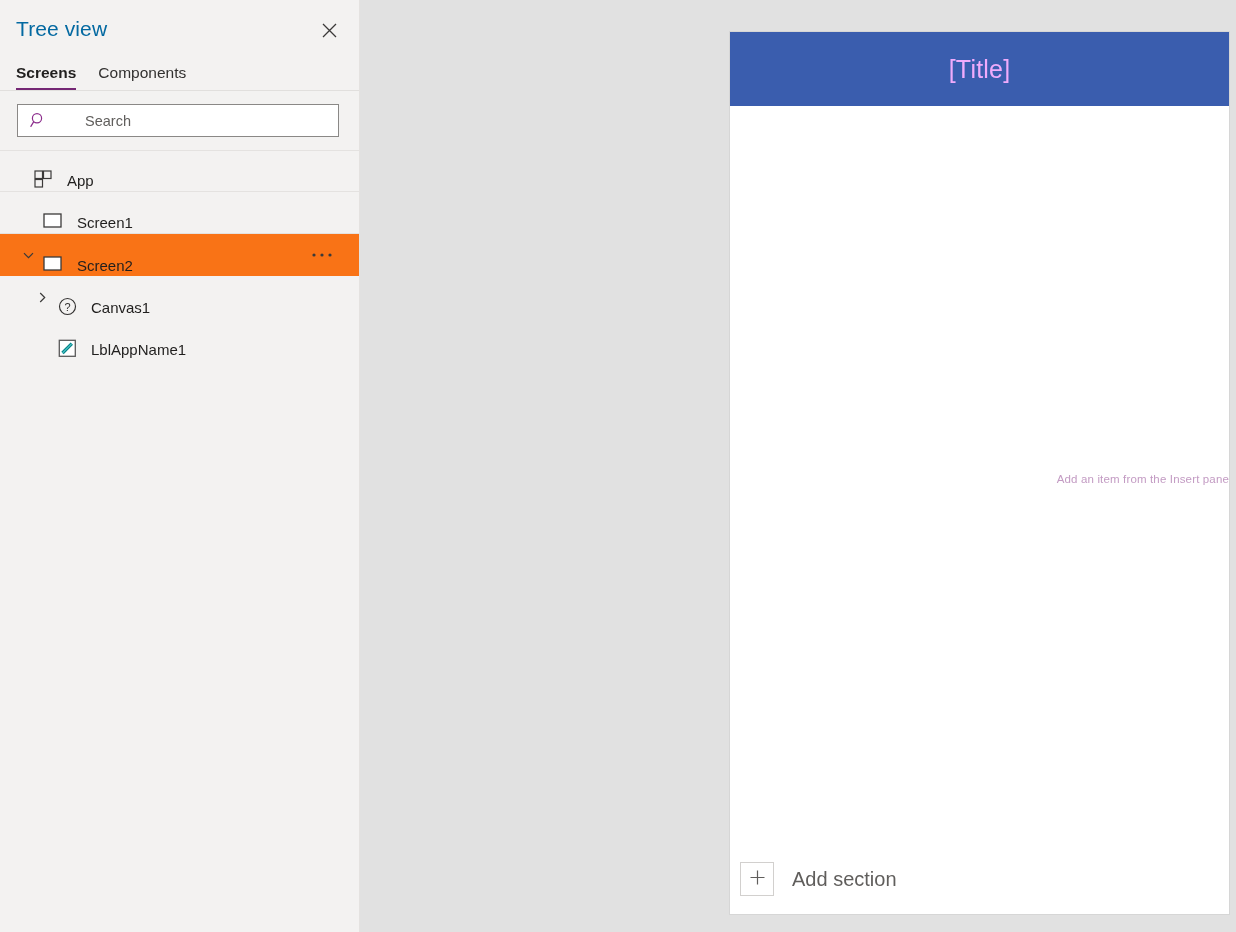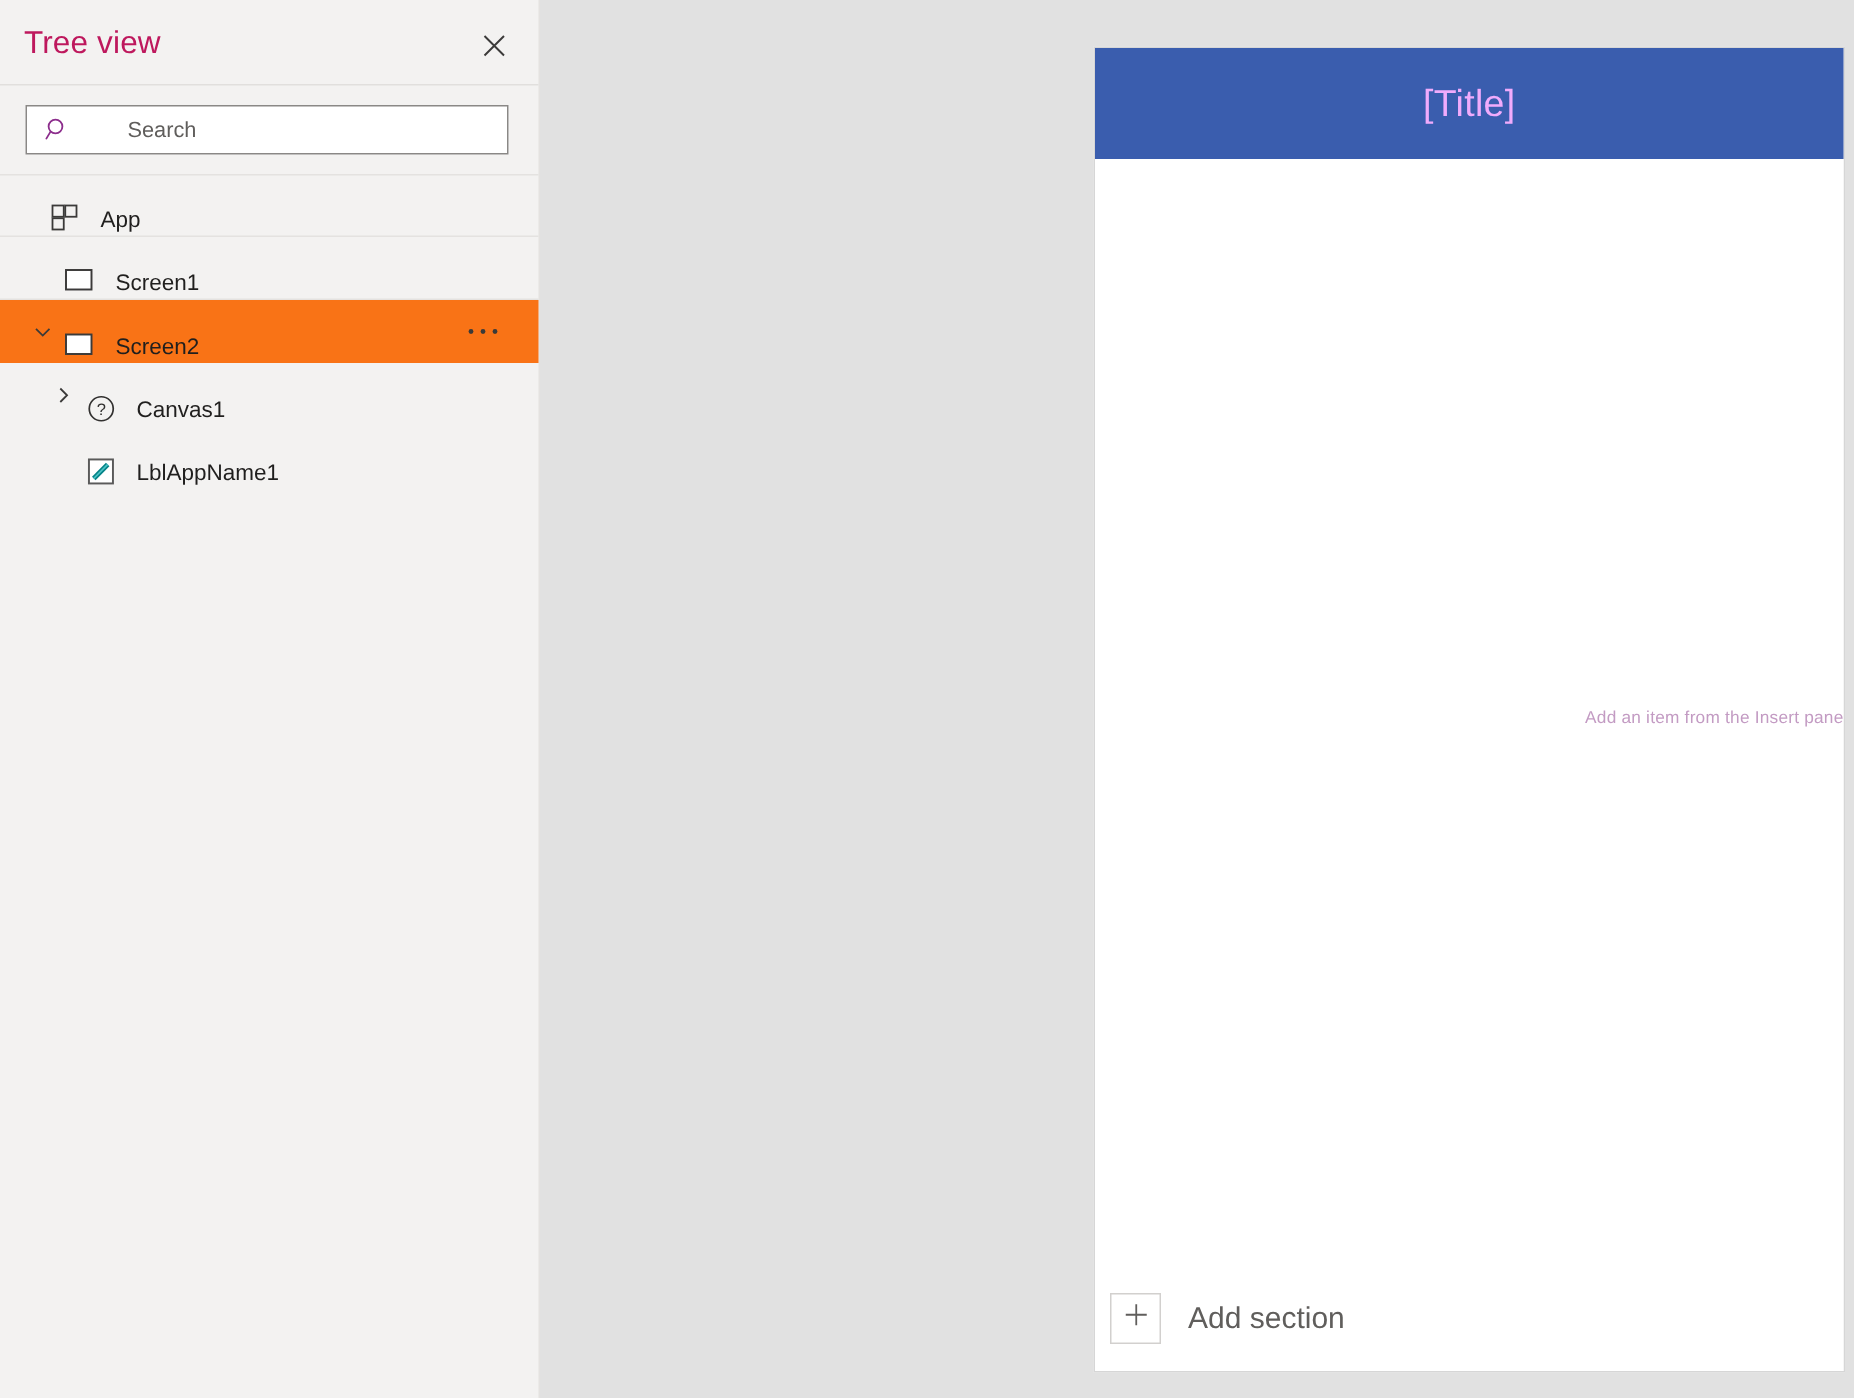--- a/index.html
+++ b/index.html
@@ -30,21 +30,21 @@
   }
 
   .pane-header {
     position: relative;
     height: 56px;
     padding: 16px 0 0 16px;
   }
   .pane-title {
     font-size: 21px;
     font-weight: 400;
-    color: #be185d;
+    color: #0369a1;
     letter-spacing: 0.1px;
     line-height: 26px;
   }
   .close-btn {
     position: absolute;
     right: 14px;
     top: 14px;
     width: 32px;
     height: 32px;
     display: flex;
@@ -270,20 +270,28 @@
       <div class="pane-title">Tree view</div>
       <div class="close-btn">
         <span>
           <svg width="15" height="15" viewBox="0 0 15 15">
             <path d="M1 1 L14 14 M14 1 L1 14" stroke="#3B3A39" stroke-width="1.3" fill="none"></path>
           </svg>
         </span>
       </div>
     </div>
 
+    <div class="tabs">
+      <div class="tab active">
+        <span>Screens</span>
+      </div>
+      <div class="tab">
+        <span>Components</span>
+      </div>
+    </div>
     <div class="tabs-rule"></div>
 
     <div class="search-wrap">
       <div class="search-box">
         <span class="search-icon">
           <svg width="17" height="17" viewBox="0 0 17 17">
             <circle cx="7" cy="6.3" r="4.6" stroke="#8C2D8C" stroke-width="1.2" fill="none"></circle>
             <path d="M3.6 9.9 L0.9 14.4" stroke="#8C2D8C" stroke-width="1.2" fill="none" stroke-linecap="round"></path>
           </svg>
         </span>

